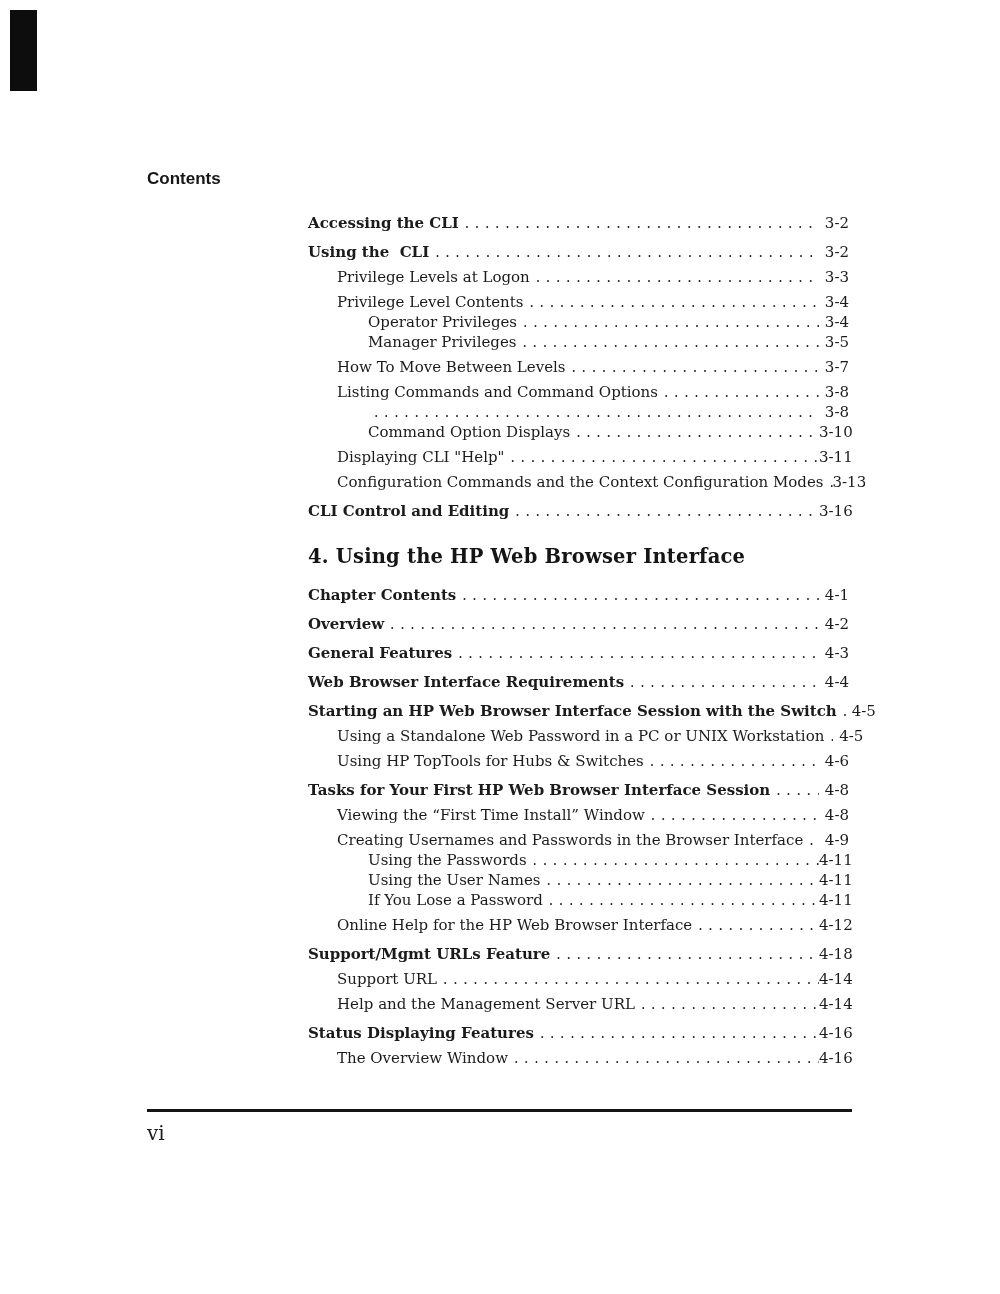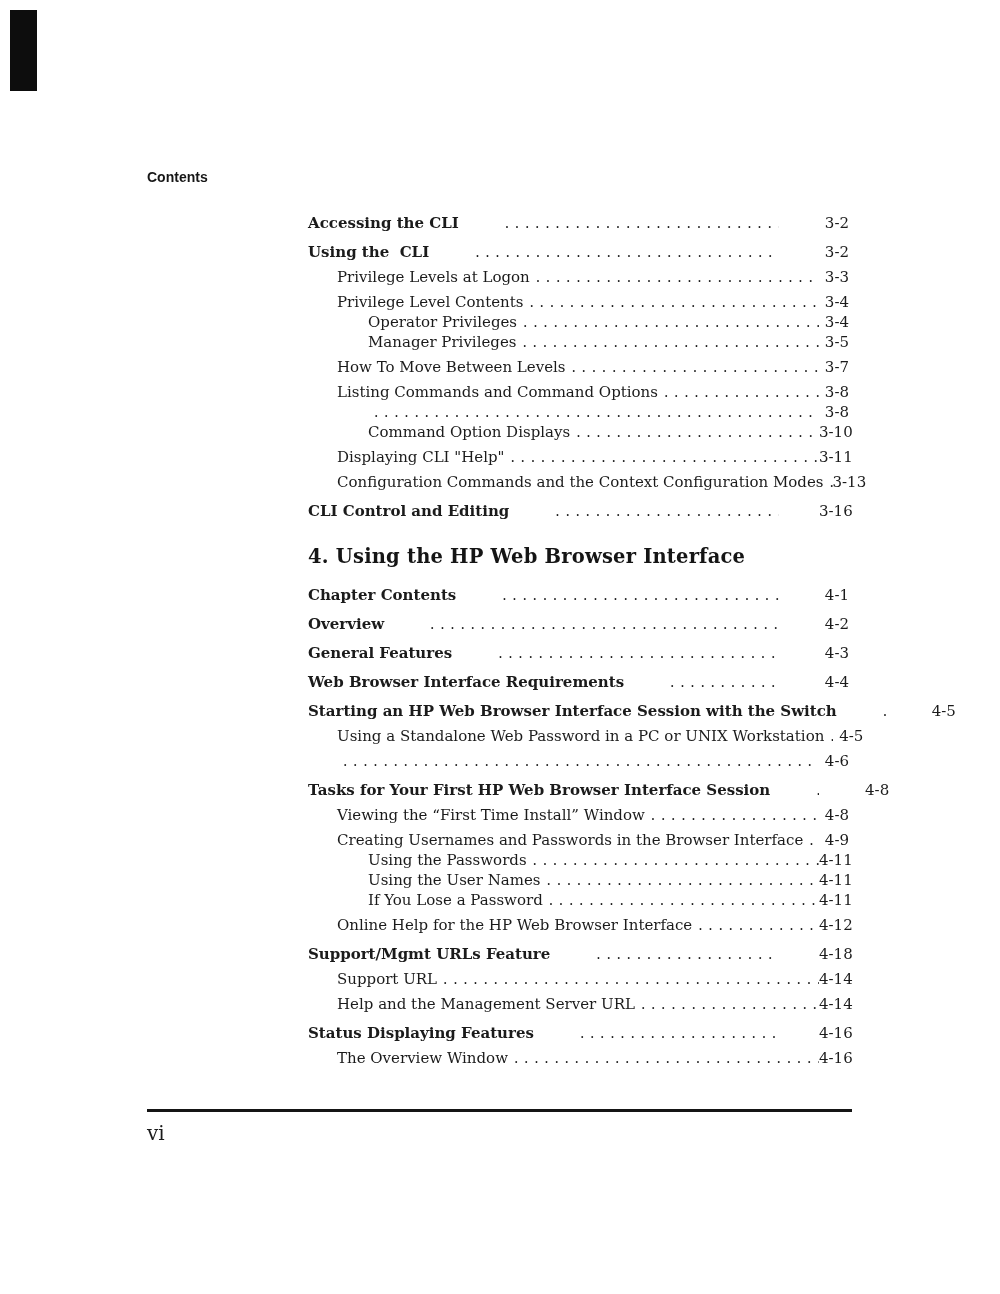--- a/index.html
+++ b/index.html
@@ -12,21 +12,21 @@
     overflow: hidden;
   }
   .edge-tab {
     position: absolute; left: 10px; top: 10px;
     width: 27px; height: 81px;
     background: #0d0d0d;
   }
   .running-header {
     position: absolute; left: 147px; top: 169px;
     font-family: "Liberation Sans", "DejaVu Sans", sans-serif;
-    font-size: 14px; font-weight: bold;
+    font-size: 17px; font-weight: bold;
     color: #161616;
   }
   .toc {
     position: absolute; left: 308px; top: 214px; width: 541px;
   }
   .toc-row {
     display: flex; align-items: baseline;
     font-size: 15px; line-height: 19px;
   }
   .toc-row .label { white-space: pre; }
@@ -36,21 +36,21 @@
     font-size: 14px; font-weight: normal;
     letter-spacing: 0.6px;
     padding: 0 3px 0 6px;
     color: #1b1b1b;
   }
   .toc-row .page {
     white-space: nowrap; text-align: right;
     min-width: 30px; font-weight: normal;
   }
   .lv0 { margin-top: 10px; }
-  .lv0.bold { font-weight: bold; gap: 40px; }
+  .lv0.bold { font-weight: bold; }
   .lv1 { margin-top: 6px; padding-left: 29px; }
   .lv2 { margin-top: 1px; padding-left: 60px; }
   .toc-section > .toc-row:first-child.first-reset { margin-top: 0; }
   .chapter-heading {
     font-size: 19.5px; line-height: 27px; font-weight: bold;
     margin: 22px 0 16px 0; color: #151515;
     letter-spacing: 0.2px;
   }
   .footer-rule {
     position: absolute; left: 147px; top: 1109px;
@@ -167,20 +167,21 @@
           <span class="label">Starting an HP Web Browser Interface Session with the Switch</span>
           <span class="leader">. . . . . . . . . . . . . . . . . . . . . . . . . . . . . . . . . . . . . . . . . . . . . . . . . . . . . . . . . . . . . . . . . . . . . . . . . . . . . . . . . . . . . . . . . . . . . . . . . . . . . . . . . . . . . . . . . . . . . . . . . . . . . . . . . . </span>
           <span class="page">4-5</span>
         </div>
         <div class="toc-row lv1">
           <span class="label">Using a Standalone Web Password in a PC or UNIX Workstation</span>
           <span class="leader">. . . . . . . . . . . . . . . . . . . . . . . . . . . . . . . . . . . . . . . . . . . . . . . . . . . . . . . . . . . . . . . . . . . . . . . . . . . . . . . . . . . . . . . . . . . . . . . . . . . . . . . . . . . . . . . . . . . . . . . . . . . . . . . . . . </span>
           <span class="page">4-5</span>
         </div>
         <div class="toc-row lv1">
+          <span class="label">Using HP TopTools for Hubs &amp; Switches</span>
           <span class="leader">. . . . . . . . . . . . . . . . . . . . . . . . . . . . . . . . . . . . . . . . . . . . . . . . . . . . . . . . . . . . . . . . . . . . . . . . . . . . . . . . . . . . . . . . . . . . . . . . . . . . . . . . . . . . . . . . . . . . . . . . . . . . . . . . . . </span>
           <span class="page">4-6</span>
         </div>
         <div class="toc-row lv0 bold">
           <span class="label">Tasks for Your First HP Web Browser Interface Session</span>
           <span class="leader">. . . . . . . . . . . . . . . . . . . . . . . . . . . . . . . . . . . . . . . . . . . . . . . . . . . . . . . . . . . . . . . . . . . . . . . . . . . . . . . . . . . . . . . . . . . . . . . . . . . . . . . . . . . . . . . . . . . . . . . . . . . . . . . . . . </span>
           <span class="page">4-8</span>
         </div>
         <div class="toc-row lv1">
           <span class="label">Viewing the “First Time Install” Window</span>

